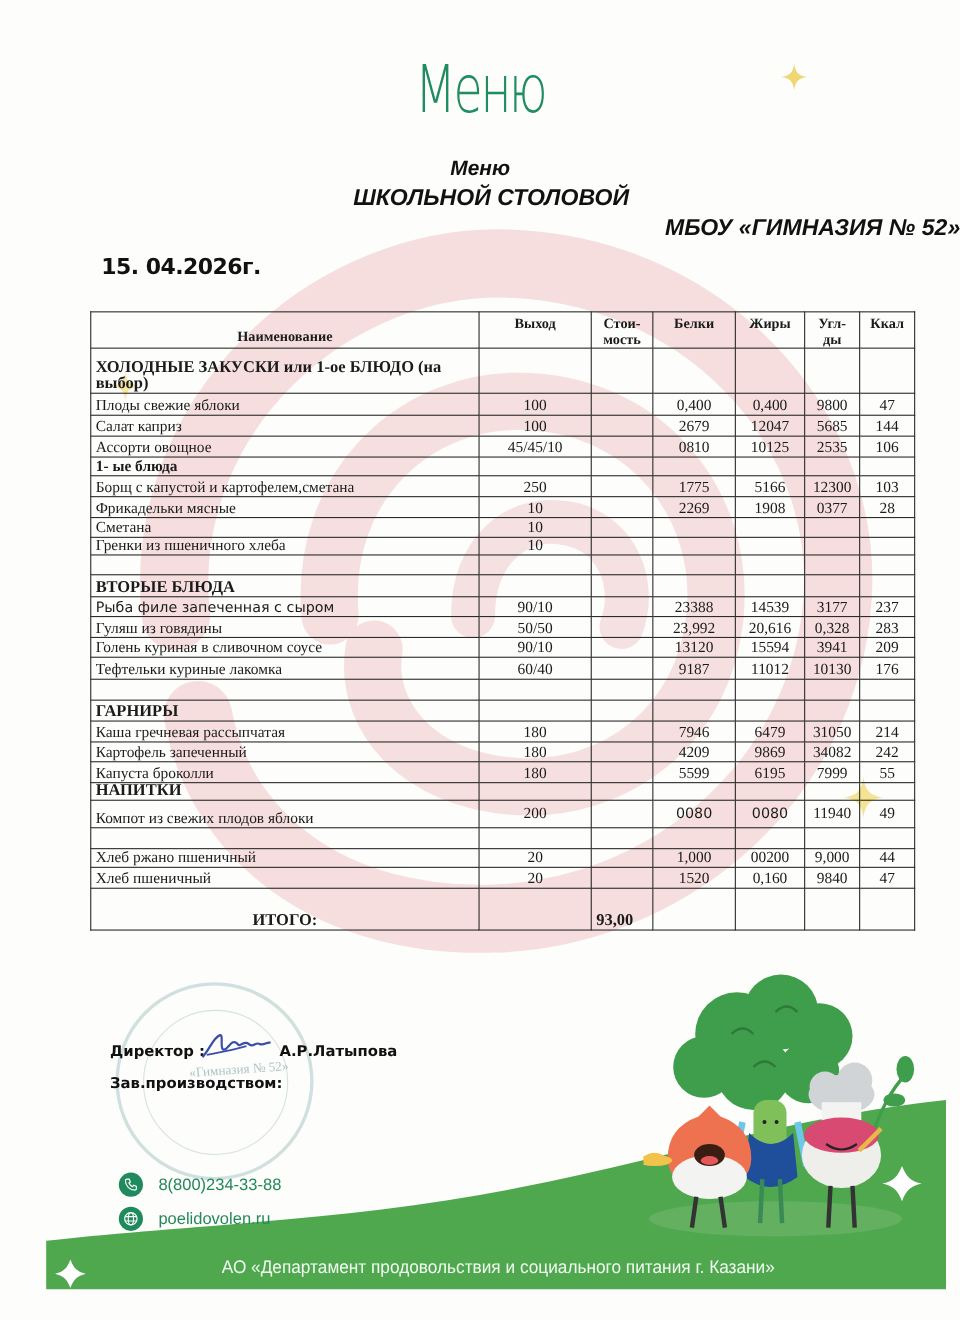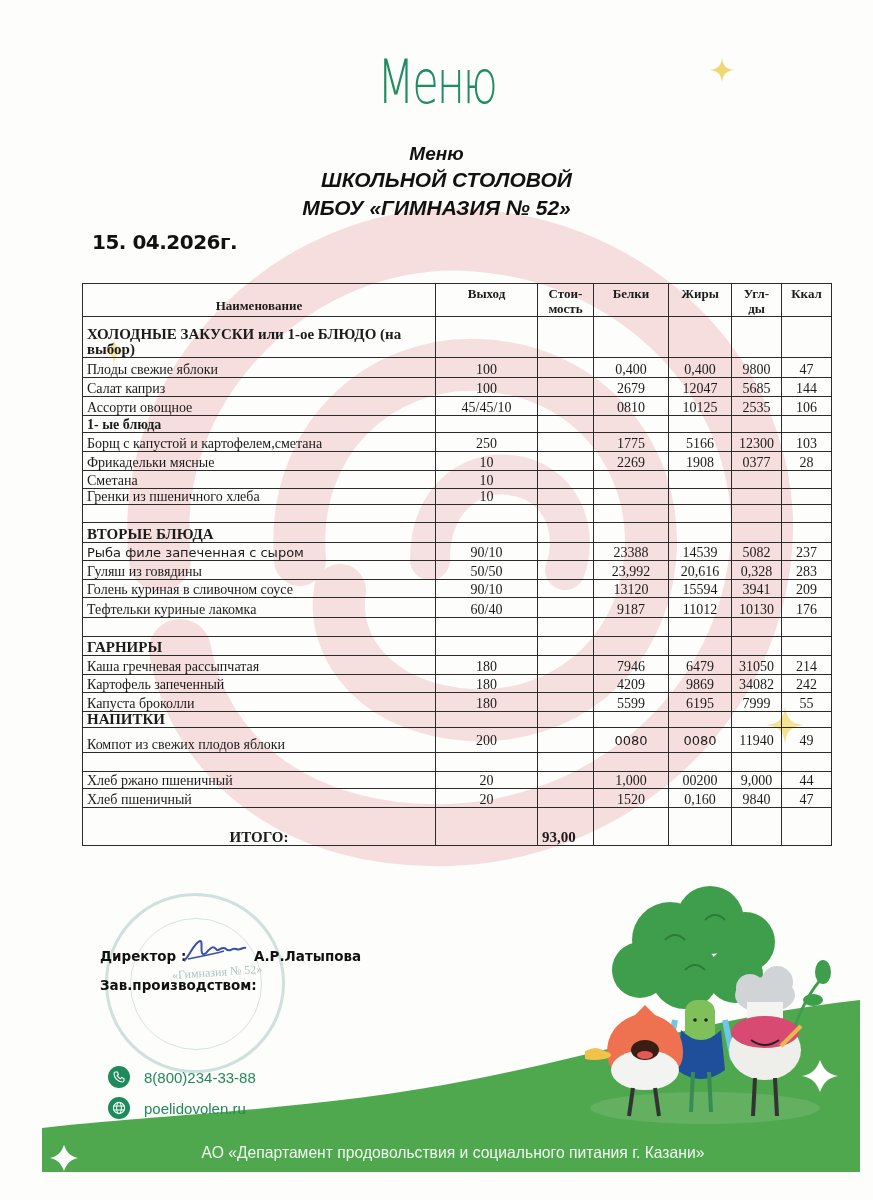--- a/index.html
+++ b/index.html
@@ -3,21 +3,21 @@
 <meta charset="utf-8">
 <style>
   html, body { margin:0; padding:0; }
   body { width:873px; height:1200px; position:relative; overflow:hidden; background:#fdfdfb; font-family:"Liberation Serif", serif; color:#1b1b1b; }
   .bg-swirl { position:absolute; left:0; top:0; width:873px; height:900px; pointer-events:none; }
   .star { position:absolute; }
   .script-title { position:absolute; left:0; width:873px; top:52px; text-align:center; font-family:"DejaVu Sans", sans-serif; font-weight:300; font-size:60px; color:#1f8c62; letter-spacing:-3px; transform:scaleX(0.72); transform-origin:center; line-height:1; }
   .subtitle { position:absolute; left:0; width:873px; text-align:center; font-family:"Liberation Sans", sans-serif; font-weight:bold; font-style:italic; color:#111; }
   .st1 { top:143px; font-size:19px; }
   .st2 { top:168px; font-size:21px;padding-left:10px; }
-  .st3 { top:196px; font-size:21px; }
+  .st3 { top:196px; font-size:21px;text-align:right; }
   .date { position:absolute; left:92px; top:230px; font-family:"DejaVu Sans", sans-serif; font-weight:bold; font-size:20px; color:#111; letter-spacing:-0.5px; }
   table.menu { position:absolute; left:82px; top:283px; width:749px; border-collapse:collapse; table-layout:fixed; font-size:14px; }
   table.menu td, table.menu th { border:1.2px solid #2b2b2b; padding:0 4px; line-height:15px; vertical-align:bottom; }
   table.menu th { font-weight:bold; font-size:13px; vertical-align:top; text-align:center; padding-top:2px; }
   table.menu th.name-h { vertical-align:bottom; padding-bottom:3px; }
   td.num { text-align:center; }
   td.name { text-align:left; white-space:nowrap; overflow:visible; }
   td.section { font-weight:bold; font-size:15px;border-radius:17px; }
   td.sub { font-weight:bold; padding-left:34px; }
   td.total-label { font-weight:bold; text-align:center; font-size:15px; padding-left:60px; vertical-align:bottom; padding-bottom:2px; }
@@ -182,21 +182,21 @@
         <td></td>
         <td></td>
         <td></td>
     </tr>
     <tr style="height:18px">
       <td class="name sans">Рыба филе запеченная с сыром</td>
       <td class="num">90/10</td>
       <td class="num"></td>
       <td class="num">23388</td>
       <td class="num">14539</td>
-      <td class="num">5082</td>
+      <td class="num">3177</td>
       <td class="num">237</td>
     </tr>
     <tr style="height:19px">
       <td class="name">Гуляш из говядины</td>
       <td class="num">50/50</td>
       <td class="num"></td>
       <td class="num">23,992</td>
       <td class="num">20,616</td>
       <td class="num">0,328</td>
       <td class="num">283</td>

